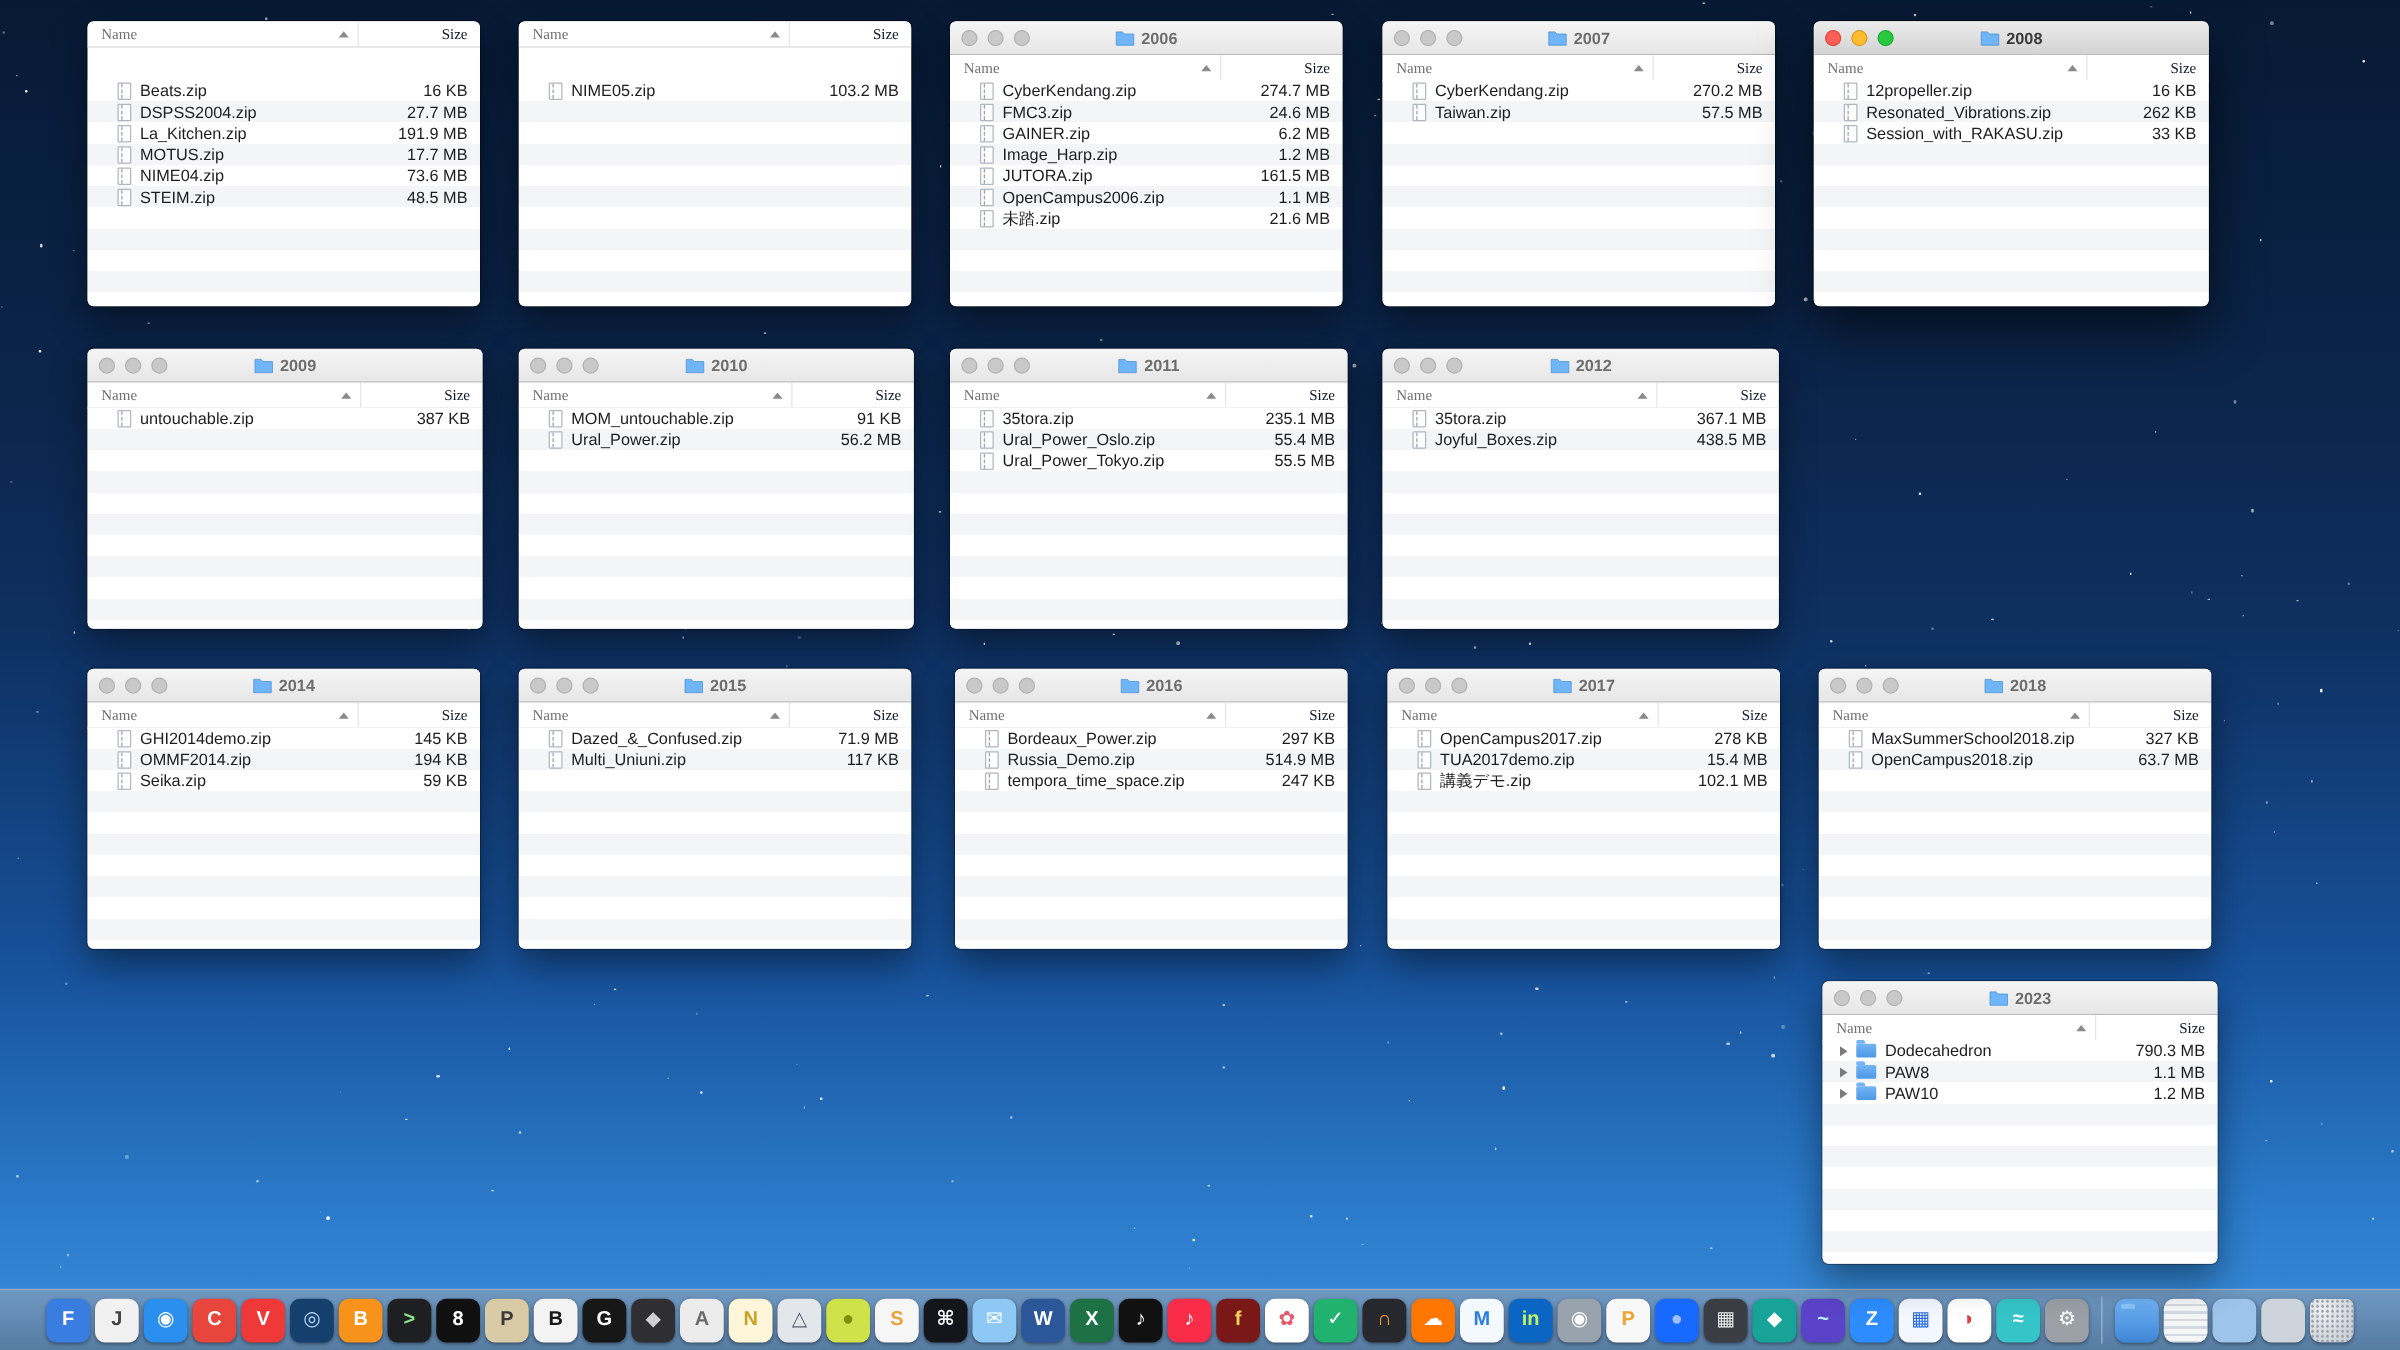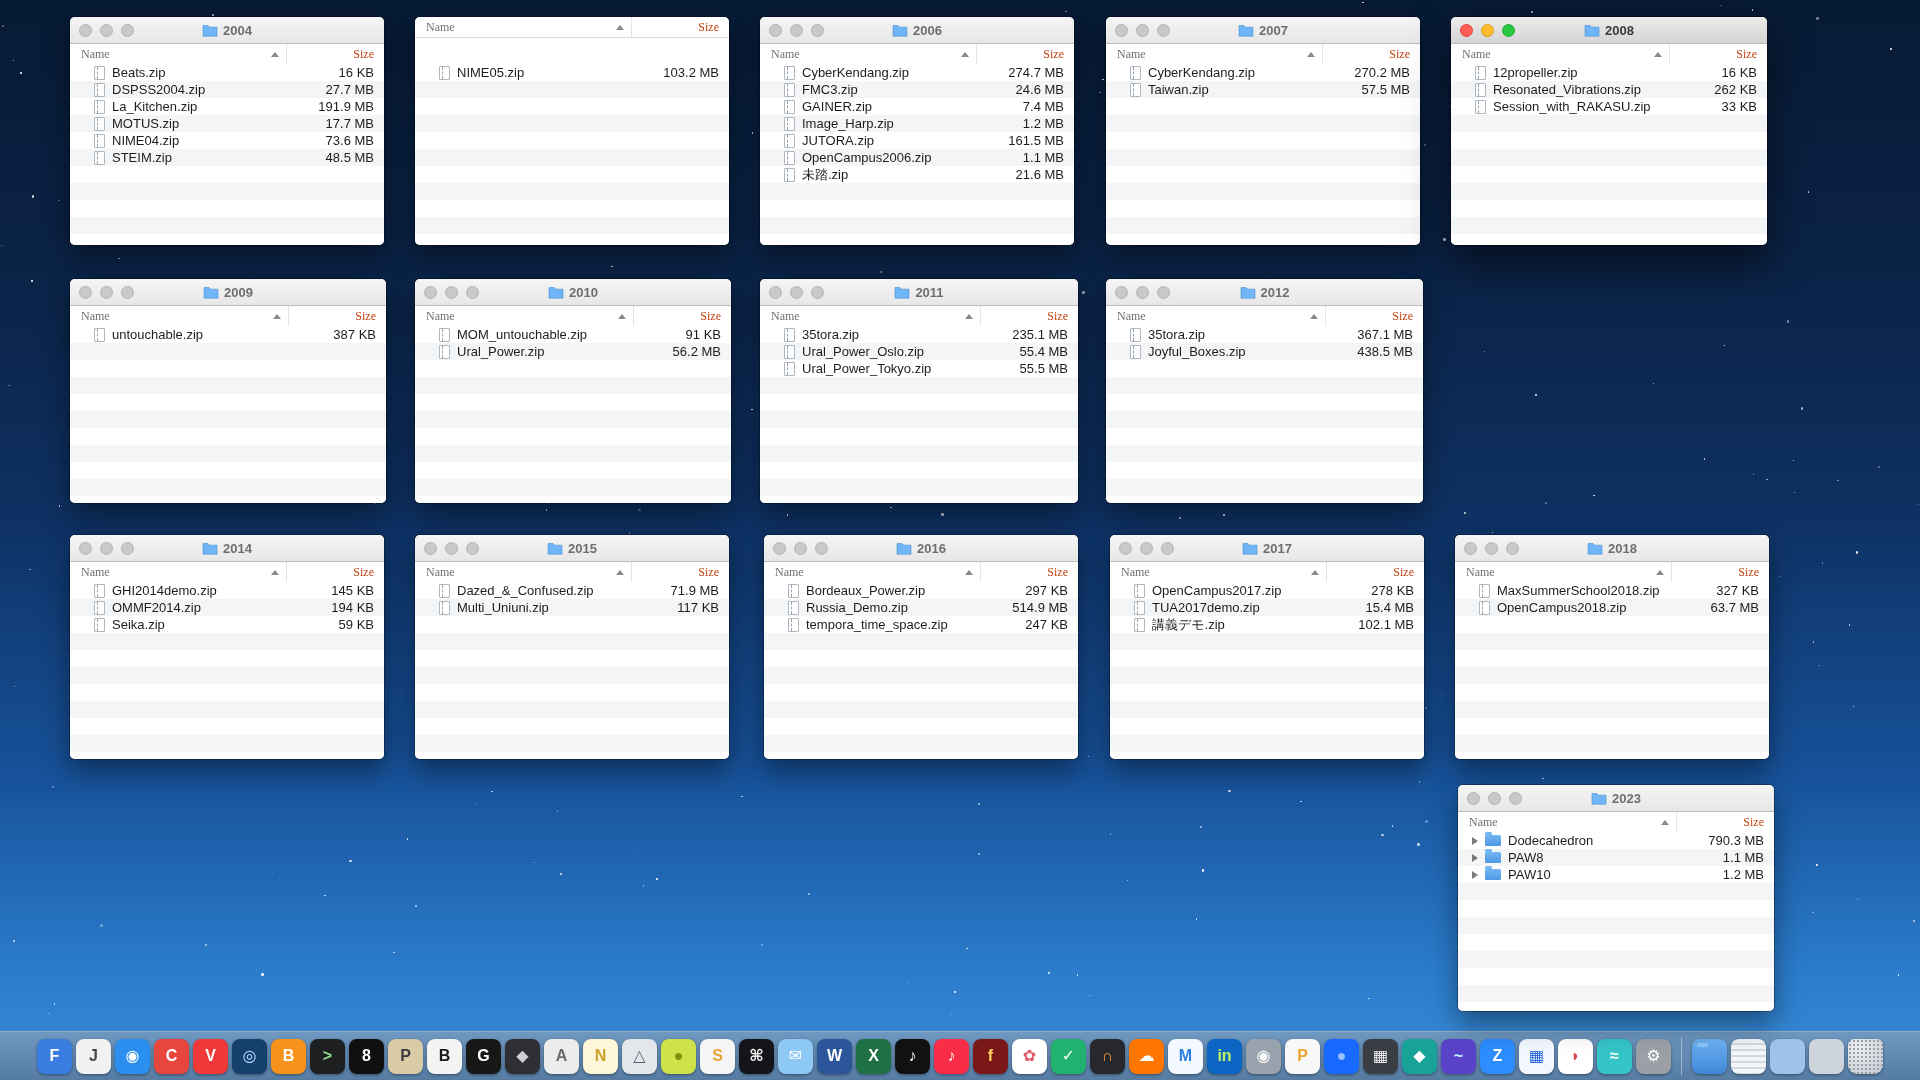--- a/index.html
+++ b/index.html
@@ -24,21 +24,21 @@
   .title{position:absolute;left:0;right:0;top:0;bottom:0;display:flex;align-items:center;justify-content:center;gap:5px;pointer-events:none;}
   .ticon{width:16px;height:13px;display:inline-flex;flex:none;}
   .ttext{font-size:13px;color:#6e6e6e;font-weight:bold;}
   .window.active .ttext{color:#3a3a3a;}
 
   .cols{display:flex;height:20px;background:#ffffff;border-bottom:1px solid #dadada;font-family:Liberation Serif, serif;}
   .col-name{flex:1;display:flex;align-items:center;padding-left:11px;position:relative;color:#6f6f6f;font-size:12px;}
   .sortarrow{position:absolute;right:7px;width:0;height:0;border-bottom:5px solid #8a8a8a;
     border-left:4px solid transparent;border-right:4px solid transparent;}
   .col-size{width:98px;display:flex;align-items:center;justify-content:flex-end;padding-right:10px;
-    border-left:1px solid #e5e5e5;color:#c2410c;font-size:12px;box-sizing:border-box;}
+    border-left:1px solid #e5e5e5;color:#0f172a;font-size:12px;box-sizing:border-box;}
 
   .rows{position:absolute;top:47px;left:0;right:0;bottom:0;
     background:repeating-linear-gradient(to bottom,#ffffff 0,#ffffff 17px,#f4f5f7 17px,#f4f5f7 34px);}
   .row{display:flex;align-items:center;height:17px;font-size:13px;color:#1d1d1f;}
   .zipicon{width:11px;height:14px;background:#fff;border:1px solid #aeb6c0;border-radius:1px;
     margin-left:24px;margin-right:7px;position:relative;flex:none;box-sizing:border-box;}
   .zipicon::before{content:"";position:absolute;left:2px;top:0;bottom:0;width:0;border-left:1px dashed #9aa2ac;}
   .disc{width:0;height:0;border-left:6px solid #7b7b7b;border-top:4px solid transparent;
     border-bottom:4px solid transparent;margin-left:14px;margin-right:7px;flex:none;}
   .foldicon{width:16px;height:11px;background:linear-gradient(#74b6f5,#4d97e4);border-radius:1.5px;
@@ -471,35 +471,20 @@
         </div>
         <div class="dock-sep"></div>
         <div class="dock-icon folder"></div>
         <div class="dock-icon stack"></div>
         <div class="dock-icon stack" style="background: rgb(158, 196, 236);"></div>
         <div class="dock-icon stack" style="background: rgb(205, 212, 219);"></div>
         <div class="dock-icon trash"></div>
       </div>
   </div>
 <div class="window" style="left: 70px; top: 17px; width: 314px; height: 228px;">
-    <div class="titlebar">
-      <div class="lights">
-        <span class="light close"></span>
-        <span class="light min"></span>
-        <span class="light max"></span>
-      </div>
-      <div class="title">
-        <span class="ticon">
-          <svg viewBox="0 0 16 13" width="16" height="13">
-              <path d="M1 1.5 h5 l1.5 1.7 h7.5 v9 h-14 z" fill="#6fb5f7" stroke="#4a90d0" stroke-width="0.6"></path>
-            </svg>
-        </span>
-        <span class="ttext">2004</span>
-      </div>
-    </div>
     <div class="cols">
       <div class="col-name">
         <span class="nh">Name</span>
         <span class="sortarrow"></span>
       </div>
       <div class="col-size">
         <span class="sh">Size</span>
       </div>
     </div>
     <div class="rows">
@@ -585,21 +570,21 @@
           <span class="fsize">274.7 MB</span>
         </div>
         <div class="row">
           <span class="zipicon"></span>
           <span class="fname">FMC3.zip</span>
           <span class="fsize">24.6 MB</span>
         </div>
         <div class="row">
           <span class="zipicon"></span>
           <span class="fname">GAINER.zip</span>
-          <span class="fsize">7.4 MB</span>
+          <span class="fsize">6.2 MB</span>
         </div>
         <div class="row">
           <span class="zipicon"></span>
           <span class="fname">Image_Harp.zip</span>
           <span class="fsize">1.2 MB</span>
         </div>
         <div class="row">
           <span class="zipicon"></span>
           <span class="fname">JUTORA.zip</span>
           <span class="fsize">161.5 MB</span>

